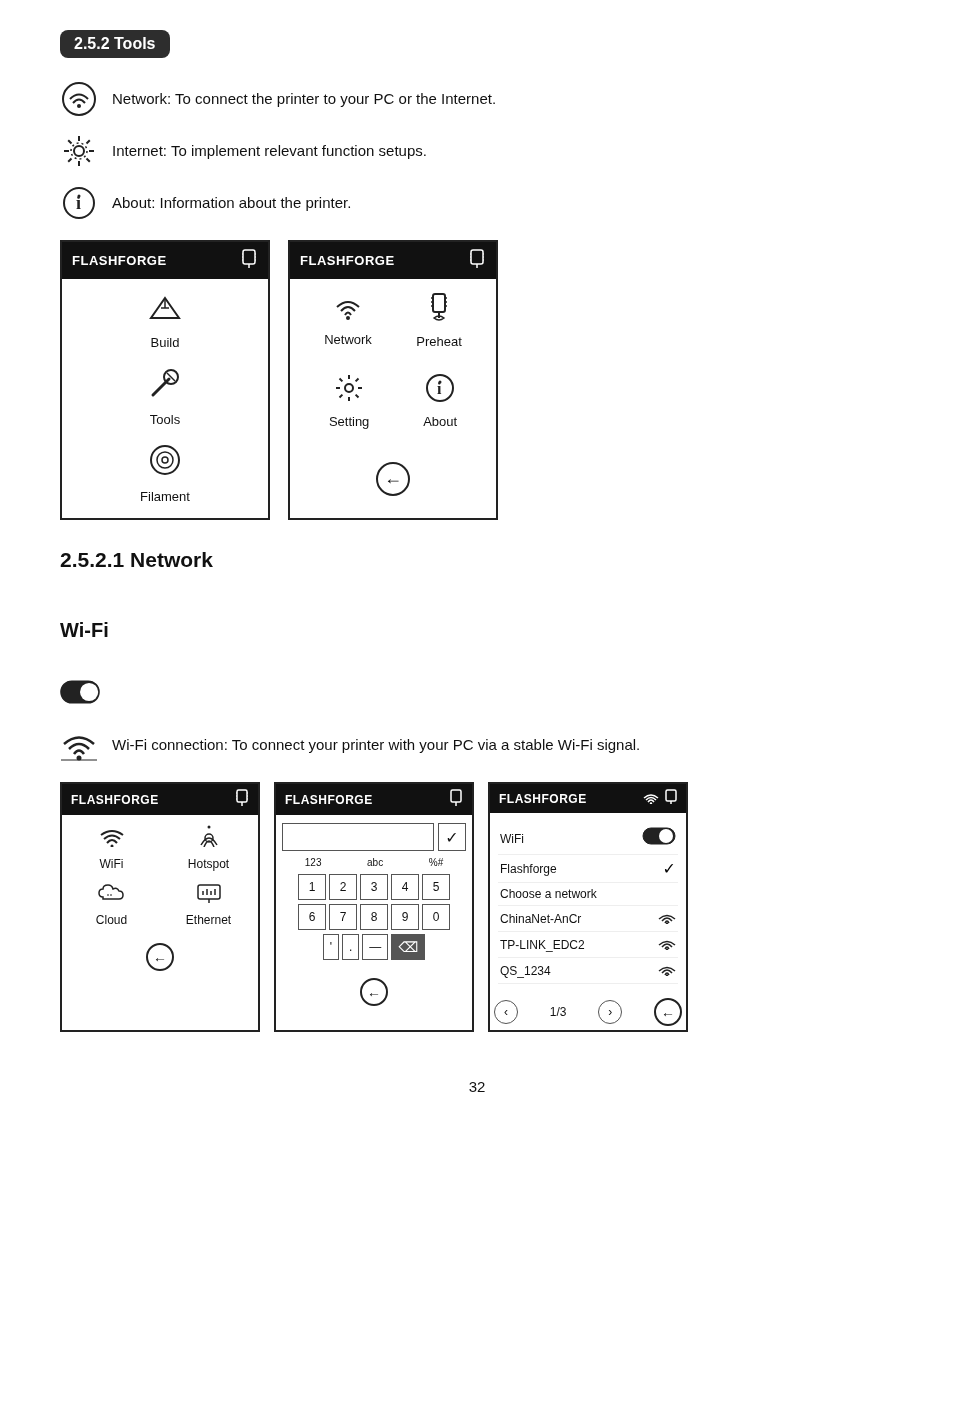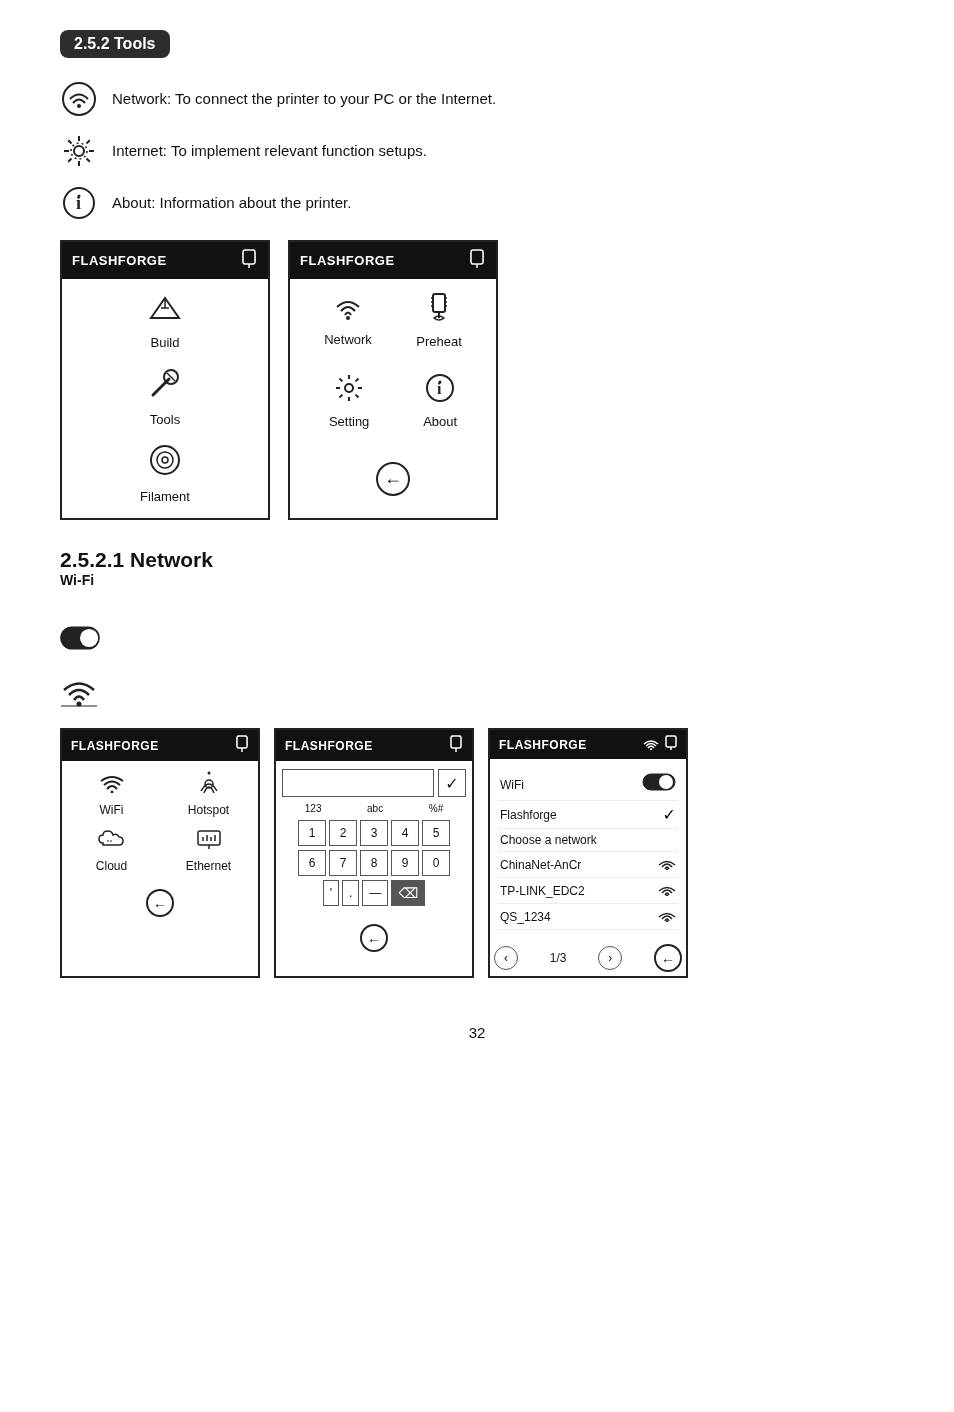--- a/index.html
+++ b/index.html
@@ -111,22 +111,23 @@
     }
 
     
     .subsection-title {
       font-weight: bold;
       font-size: 21px;
       margin-top: 28px;
     }
     .sub-sub-title {
       font-weight: bold;
-      font-size: 14px;
+      font-size: 20px;
       margin-bottom: 16px;
+      margin-top: 47px;
     }
 
     
     .toggle-icon {
       width: 40px;
       height: 40px;
       display: flex;
       align-items: center;
       justify-content: center;
       font-size: 30px;
@@ -507,20 +508,23 @@
 <div class="feature-item" style="margin-top:10px;">
   <div class="feature-icon">
     <svg width="36" height="32" viewBox="0 0 36 32">
       <path d="M3 15 Q18 2 33 15" stroke="#222" stroke-width="2.5" fill="none"></path>
       <path d="M8 20 Q18 10 28 20" stroke="#222" stroke-width="2.5" fill="none"></path>
       <path d="M13 25 Q18 18 23 25" stroke="#222" stroke-width="2.5" fill="none"></path>
       <circle cx="18" cy="29" r="2.5" fill="#222"></circle>
       <line x1="0" y1="31" x2="36" y2="31" stroke="#222" stroke-width="1"></line>
     </svg>
   </div>
+  <div class="feature-text">
+    <strong>Wi-Fi connection:</strong> <span>To connect your printer with your PC via a stable Wi-Fi signal.</span>
+  </div>
 </div>
 
 
 <div class="network-screens-row">
 
   <div class="net-screen">
     <div class="net-screen-header">
       <span>FLASHFORGE</span>
       <span>
         <svg width="14" height="18" viewBox="0 0 14 18" fill="none">

